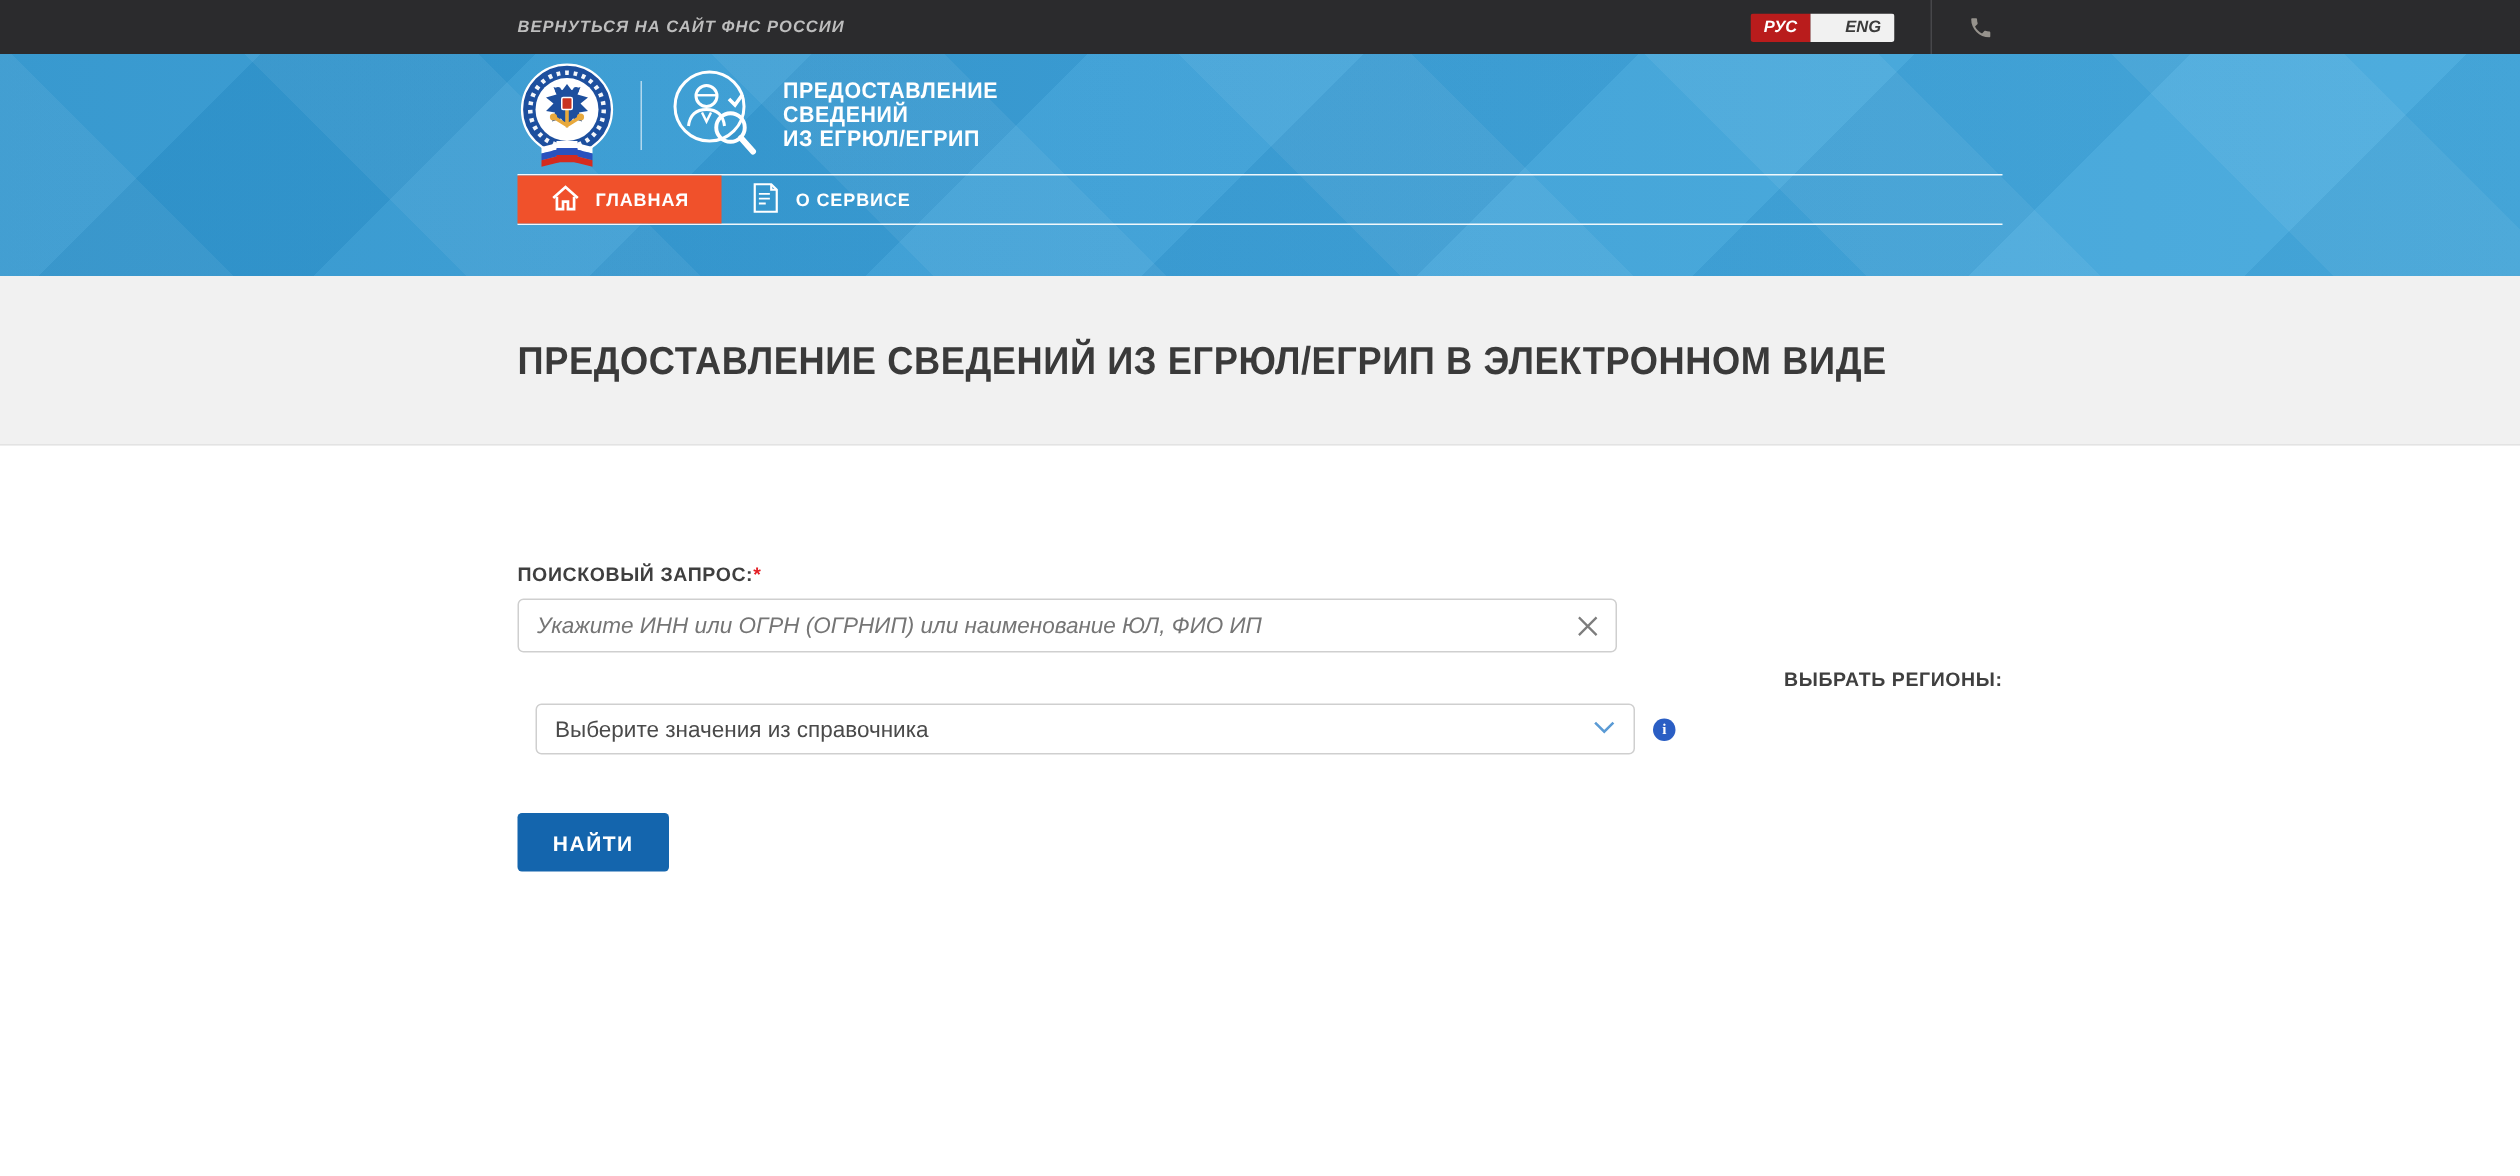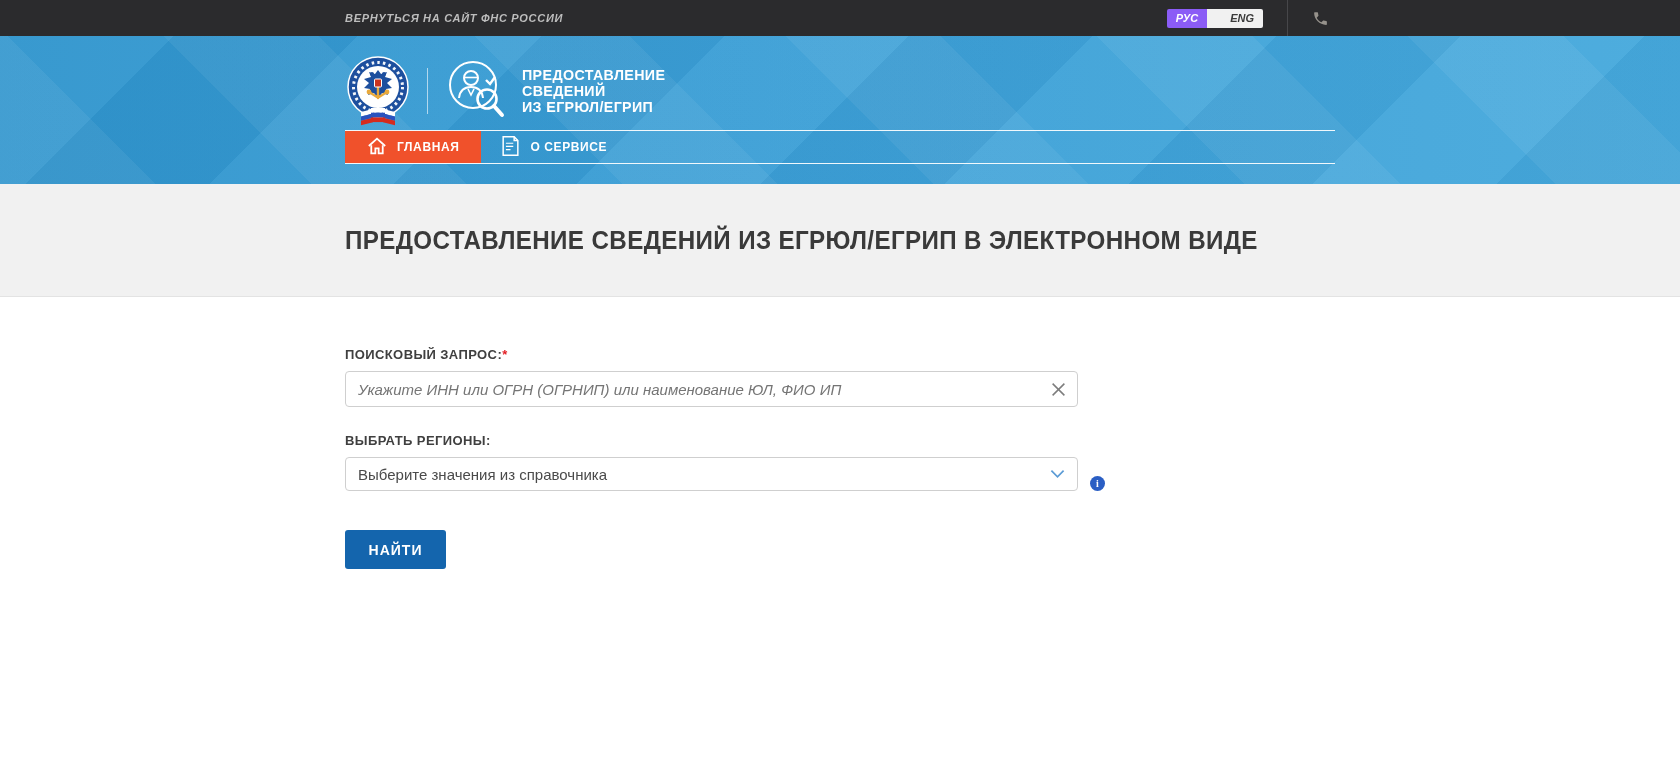--- a/index.html
+++ b/index.html
@@ -14,34 +14,34 @@
   
   .topbar { height:36px; background:#2b2b2d; }
   .topbar .inner { height:100%; display:flex; align-items:center; justify-content:space-between;font-style:italic; }
   .back-link {
     color:#bdbdbd; font-size:11px; font-weight:bold; letter-spacing:.7px;
     cursor:pointer; white-space:nowrap;
   }
   .topbar-right { display:flex; align-items:center; height:100%; }
   .lang-switch { display:flex; border-radius:2px; overflow:hidden; cursor:pointer; }
   .lang-btn { font-size:11px; font-weight:bold; padding:4px 9px; line-height:1; }
-  .lang-rus { background:#8b5cf6; color:#ffffff; }
+  .lang-rus { background:#b91c1c; color:#ffffff; }
   .lang-eng { background:#f1f1f1; color:#3b3b3b;padding-left:23px; }
   .topbar-sep { width:1px; height:36px; background:#47474a; margin-left:24px; }
   .phone-btn { margin-left:24px; margin-right:6px; cursor:pointer; display:flex; align-items:center; }
 
   
   .header {
     height:148px;
     background-image:
       repeating-linear-gradient(45deg, rgba(255,255,255,0.055) 0 110px, rgba(255,255,255,0) 110px 220px),
       repeating-linear-gradient(-45deg, rgba(10,60,110,0.05) 0 130px, rgba(255,255,255,0.04) 130px 260px),
       linear-gradient(90deg, #3095cd 0%, #3c9fd6 45%, #47aadd 100%);
   }
-  .header .inner { padding-top:16px; }
+  .header .inner { padding-top:2px; }
   .logo-row { display:flex; align-items:center; height:78px; }
   .logo-link { display:flex; align-items:center; cursor:pointer; }
   .logo-divider { width:1px; height:46px; background:rgba(255,255,255,.6); margin:0 18px 0 16px; }
   .service-title { margin-left:16px; color:#ffffff; font-weight:bold; font-size:15px;
     line-height:16px; letter-spacing:.4px; transform:scaleX(.95); transform-origin:left center; }
   .service-title div { white-space:nowrap; }
 
   .nav-row {
     margin-top:0; height:34px; display:flex; align-items:stretch;
     border-top:1px solid rgba(255,255,255,.92);
@@ -53,41 +53,41 @@
 
   
   .title-band { background:#f1f1f1; height:113px; display:flex; align-items:center;
     border-bottom:1px solid #e3e3e3; }
   .page-title {
     margin:0; font-size:26px; font-weight:bold; color:#3a3a3a; letter-spacing:.4px;
     transform:scaleX(.93); transform-origin:left center; white-space:nowrap;
   }
 
   
-  .main { padding-top:50px; }
+  .main { padding-top:78px; }
   .field-label { font-size:13px; font-weight:bold; color:#3f3f3f; letter-spacing:.4px; }
   .asterisk { color:#e31e24; }
 
   .input-wrap { position:relative; width:733px; margin-top:9px; }
   .search-input {
     width:100%; height:36px; border:1px solid #cfcfcf; border-radius:4px;
     padding:0 42px 0 12px; font-size:15px; color:#333333; outline:none;
     font-family:"Liberation Sans", sans-serif; background:#fff;font-style:italic;
   }
   .search-input::placeholder { color:#757575; opacity:1; }
   .clear-btn { position:absolute; right:11px; top:9px; width:18px; height:18px;
     cursor:pointer; display:flex; align-items:center; justify-content:center; }
 
   .checkbox-row { margin-top:19px; display:flex; align-items:center; cursor:pointer; }
   .checkbox-box { width:14px; height:14px; border:1px solid #8cb1de; border-radius:2px;
     background:#ffffff; flex:0 0 auto; }
   .checkbox-text { margin-left:10px; font-size:15px; color:#4a4a4a; }
 
-  .regions-label { margin-top:26px; }
-  .select-row { margin-top:9px; display:flex; align-items:flex-end; }
+  .regions-label { margin-top:10px;text-align:right; }
+  .select-row { margin-top:9px; display:flex; align-items:center;margin-left:12px; }
   .select-box {
     width:733px; height:34px; border:1px solid #cfcfcf; border-radius:4px; background:#fff;
     display:flex; align-items:center; justify-content:space-between; padding:0 12px;
     cursor:pointer;
   }
   .select-text { font-size:15px; color:#4a4a4a; }
   .info-btn { margin-left:12px; width:15px; height:15px; border-radius:50%;
     background:#2a5ec4; color:#ffffff; font-size:10px; font-weight:bold;
     display:flex; align-items:center; justify-content:center; cursor:pointer;
     font-family:"Liberation Serif", serif; }

